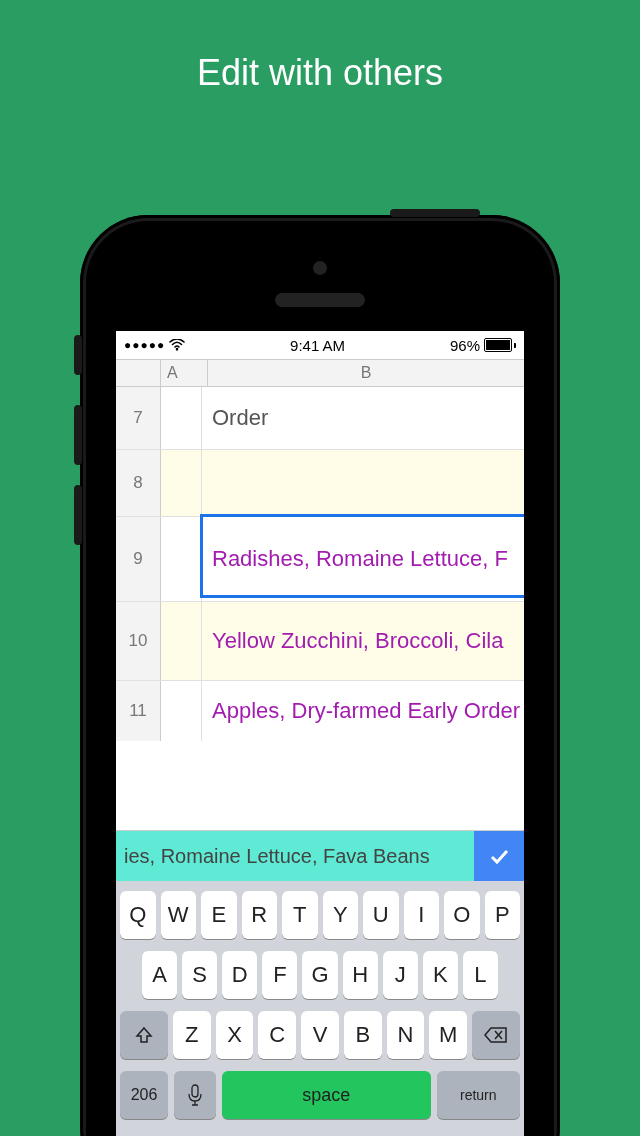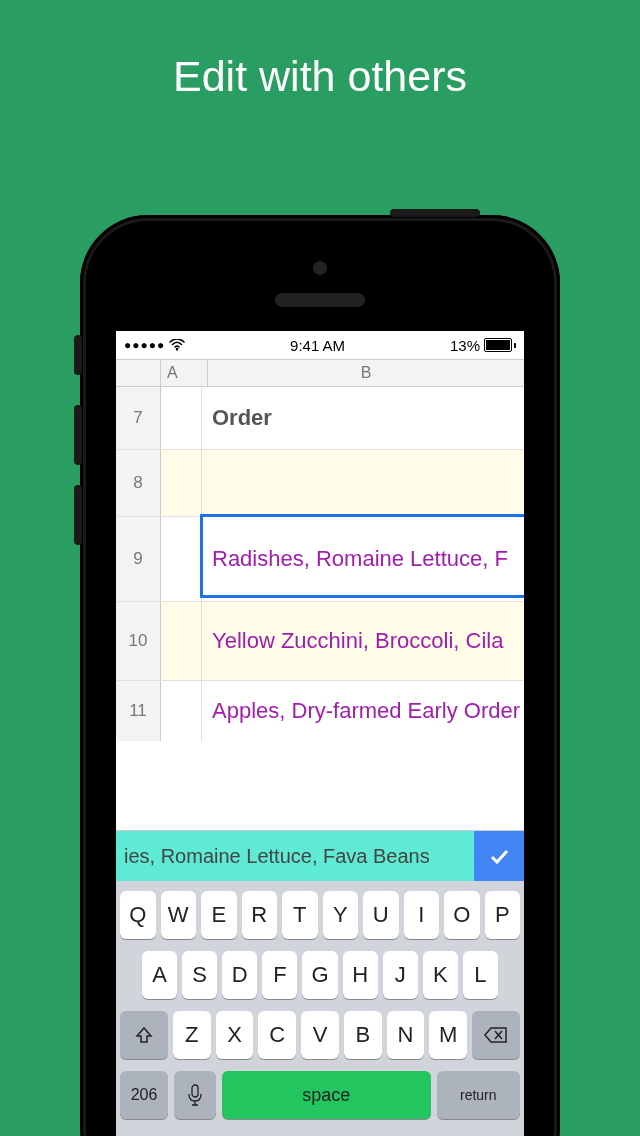--- a/index.html
+++ b/index.html
@@ -1,16 +1,16 @@
 <!DOCTYPE html>
 <html><head>
 <meta charset="utf-8">
 <style>
   html,body{margin:0;padding:0;width:640px;height:1136px;background:#2a9d63;font-family:-apple-system,Helvetica,Arial,sans-serif;overflow:hidden}
-  .promo-text{position:absolute;top:50px;left:0;width:640px;text-align:center;color:#fff;font-size:43px;font-weight:300;line-height:1.25}
+  .promo-text{position:absolute;top:50px;left:0;width:640px;text-align:center;color:#fff;font-size:36px;font-weight:300;line-height:1.25}
   
   .phone{position:absolute;left:80px;top:215px;width:480px;height:980px;background:#1a1a1a;border-radius:68px;box-shadow:0 0 0 3px #000 inset}
   .phone-inner{position:absolute;left:6px;top:6px;right:6px;bottom:0;background:#000;border-radius:62px}
   .side-btn{position:absolute;background:#1a1a1a;border-radius:4px}
   
   .side-left1{left:-6px;top:120px;width:8px;height:40px}
   .side-left2{left:-6px;top:190px;width:8px;height:60px}
   .side-left3{left:-6px;top:270px;width:8px;height:60px}
   .side-top{right:80px;top:-6px;height:8px;width:90px}
   .earpiece{position:absolute;left:50%;top:72px;width:90px;height:14px;background:#222;border-radius:8px;transform:translateX(-50%)}
@@ -29,21 +29,21 @@
   .sheet{position:relative;height:470px;border-top:1px solid #ccc;overflow:hidden;background:#fff}
   .col-headers{display:flex;height:26px;background:#f3f3f3;border-bottom:1px solid #ccc;font-size:16px;color:#777}
   .corner{width:44px;border-right:1px solid #ccc}
   .colA{width:40px;border-right:1px solid #ccc;display:flex;align-items:center;padding-left:6px}
   .colB{flex:1;display:flex;align-items:center;justify-content:center}
   .row{display:flex;border-bottom:1px solid #e0e0e0;align-items:stretch}
   .row-h{width:44px;background:#f3f3f3;border-right:1px solid #ccc;display:flex;align-items:center;justify-content:center;color:#777;font-size:17px}
   .cellA{width:40px;border-right:1px solid #e0e0e0}
   .cellB{flex:1;display:flex;align-items:center;padding:0 10px;font-size:22px;color:#a21caf;white-space:nowrap;overflow:hidden}
   .r7{height:62px}
-  .r7 .cellB{font-weight:bold;color:#555}
+  .r7 .cellB{font-weight:normal;color:#555}
   .r8{height:66px;background:#fff}
   .r8 .cellA,.r8 .cellB{background:#fffde7}
   .r9{height:84px}
   .r10{height:78px}
   .r10 .cellA,.r10 .cellB{background:#fffde7}
   .r11{height:60px}
   .r8 .cellB,.r9 .cellB,.r10 .cellB,.r11 .cellB{border-right:none}
   .r11{border-bottom:none}
   
   .selected-cell{position:absolute;border:3px solid #1a73e8;left:84px;top:154px;width:430px;height:84px;box-sizing:border-box;pointer-events:none}
@@ -89,21 +89,21 @@
           <span class="dots">●●●●●</span>
           <span class="wifi-icon">
             <svg width="16" height="12" viewBox="0 0 16 12">
                 <path d="M8 11 L8 11 M1 3 Q8 -3 15 3 M3.5 5.5 Q8 1 12.5 5.5 M6 8 Q8 6 10 8" stroke="#000" stroke-width="1.6" fill="none" stroke-linecap="round"></path>
                 <circle cx="8" cy="10" r="1.3" fill="#000"></circle>
               </svg>
           </span>
         </div>
         <div>9:41 AM</div>
         <div class="status-right">
-          <span>13%</span>
+          <span>96%</span>
           <div class="battery">
             <div class="batt-body"></div>
               <div class="batt-tip"></div>
           </div>
         </div>
       </div>
 
       <div class="sheet">
         <div class="col-headers">
           <div class="corner"></div>

